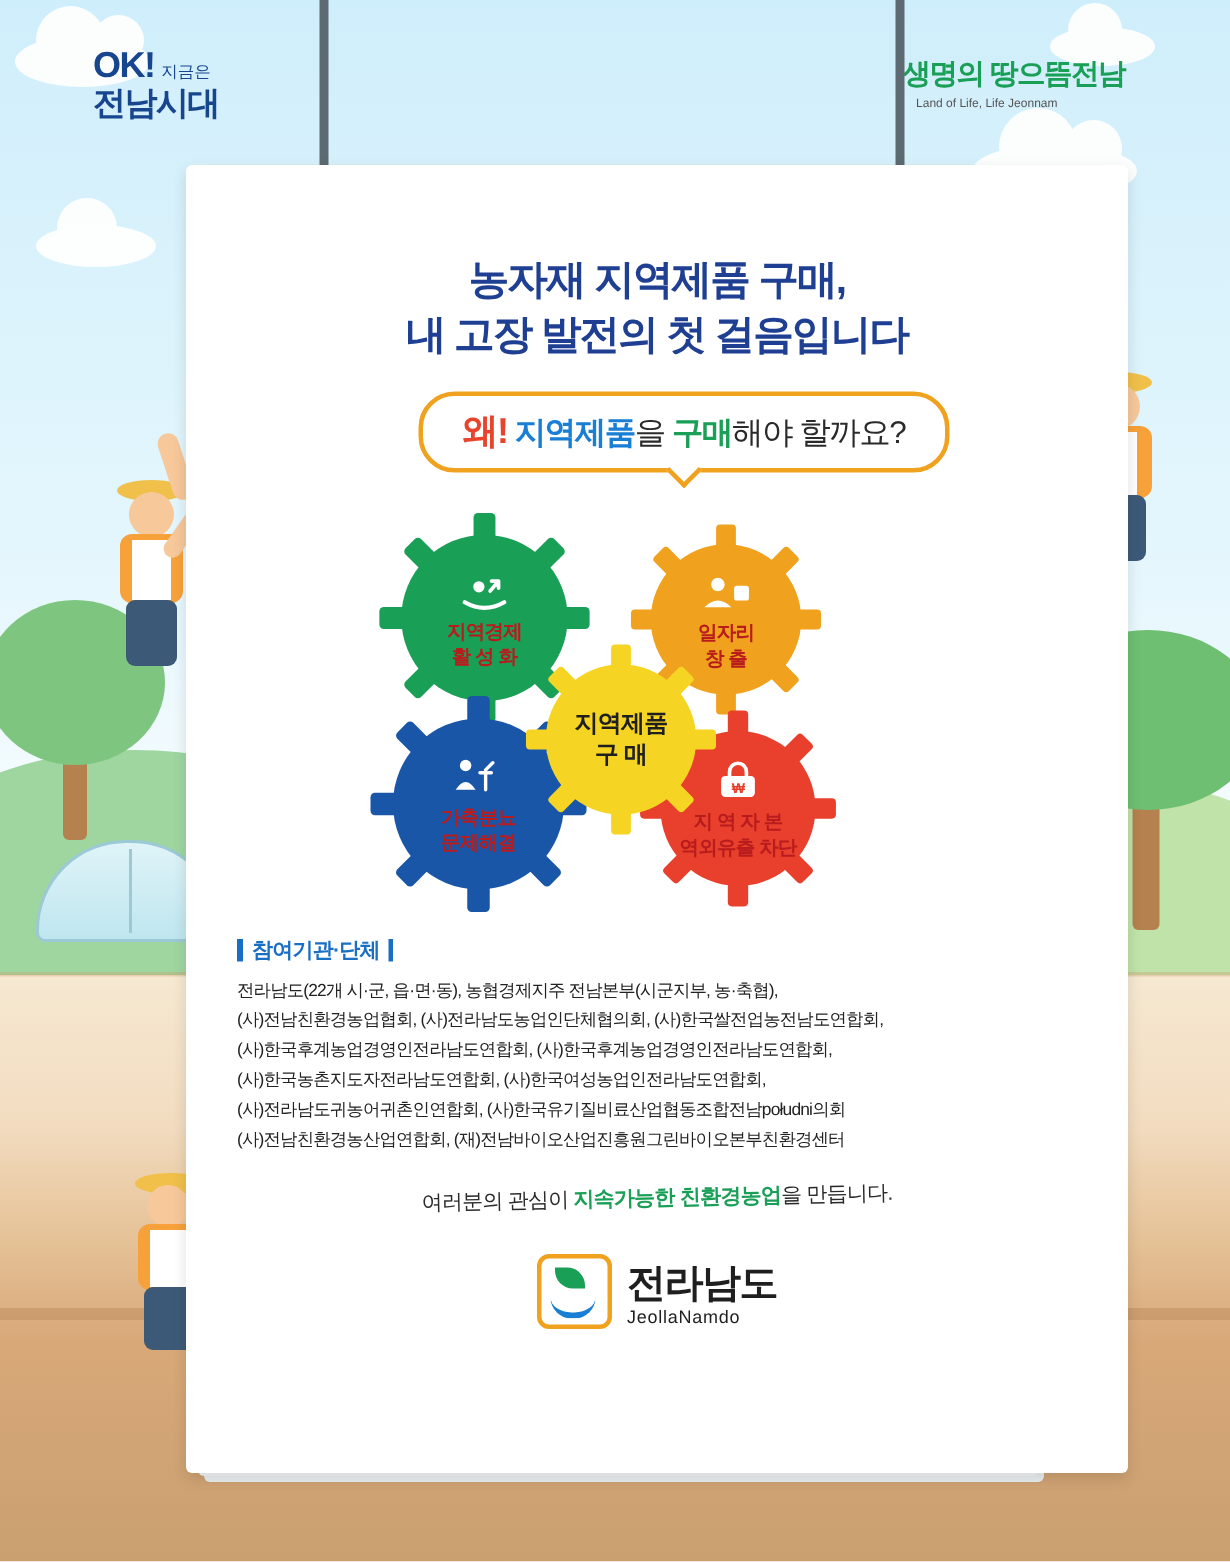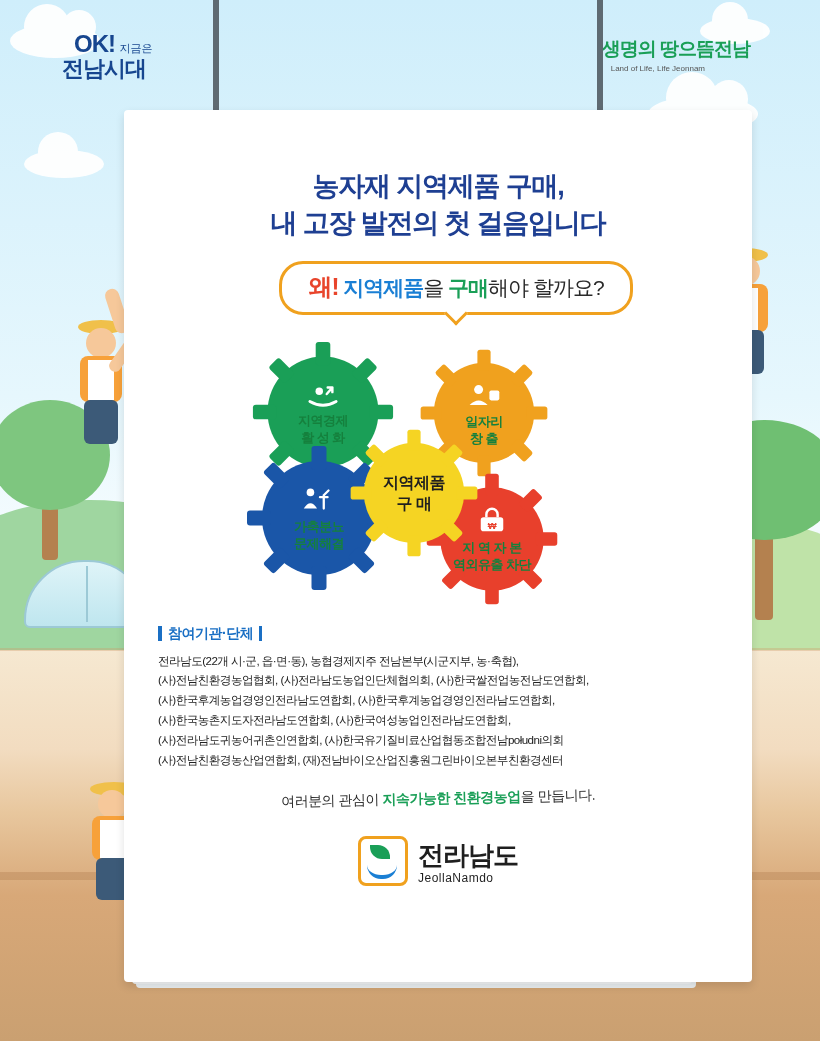--- a/index.html
+++ b/index.html
@@ -40,21 +40,21 @@
   
   .tree-trunk{position:absolute;width:16px;height:90px;left:42px;top:470px;background:#b4814f;border-radius:4px;}
   .tree-top{position:absolute;width:120px;height:110px;left:-10px;top:400px;background:#7ec67f;border-radius:50%;}
   .tree2-top{position:absolute;width:150px;height:120px;left:690px;top:420px;background:#6fbf72;border-radius:50%;}
   .tree2-trunk{position:absolute;width:18px;height:100px;left:755px;top:520px;background:#b4814f;border-radius:4px;}
   .greenhouse{position:absolute;left:24px;top:560px;width:120px;height:64px;background:linear-gradient(#dff4f8,#bfe6ef);border-radius:60px 60px 6px 6px;border:2px solid #9cc9d6;}
   .greenhouse:after{content:"";position:absolute;left:50%;top:4px;width:2px;height:56px;background:#9cc9d6;}
 
   
   .logo-left{position:absolute;left:62px;top:30px;}
-  .logo-ok{font-weight:bold;color:#17468f;font-size:24px;letter-spacing:-1px;margin-left:12px;}
+  .logo-ok{font-weight:bold;color:#17468f;font-size:24px;letter-spacing:-1px;}
   .logo-sub{font-size:11px;color:#17468f;}
   .logo-bottom{font-weight:bold;color:#17468f;font-size:22px;letter-spacing:-1px;margin-top:-4px;}
   .logo-right{position:absolute;right:70px;top:36px;text-align:center;}
   .logo-right .kr{font-size:19px;font-weight:bold;color:#1a9f57;letter-spacing:-1px;margin-left:36px;}
   .logo-right .en{font-size:8px;color:#555;margin-top:2px;}
 
   
   .strap{position:absolute;width:6px;background:#5e6a72;top:0;}
   .s1{left:213px;height:128px;}
   .s2{left:597px;height:128px;}
@@ -82,27 +82,27 @@
     font-size:21px;letter-spacing:-1px;color:#2a2a2a;white-space:nowrap;
     position:relative;background:#fff;
   }
   .subtitle .why{color:#e8442b;font-weight:bold;font-size:24px;}
   .subtitle .hl{color:#1a7fd4;font-weight:bold;}
   .subtitle .hl2{color:#1a9f57;font-weight:bold;}
   .sub-tail{position:absolute;left:50%;bottom:-10px;width:14px;height:14px;background:#fff;border-right:3px solid #f0a11e;border-bottom:3px solid #f0a11e;transform:translateX(-50%) rotate(45deg);}
 
   
   .gears{position:relative;height:290px;margin-top:16px;}
-  .gear{position:absolute;display:flex;flex-direction:column;align-items:center;justify-content:center;text-align:center;color:#15803d;font-weight:bold;letter-spacing:-.5px;}
+  .gear{position:absolute;display:flex;flex-direction:column;align-items:center;justify-content:center;text-align:center;color:#b91c1c;font-weight:bold;letter-spacing:-.5px;}
   .gear .lbl{font-size:13px;line-height:1.25;margin-top:2px;}
   .gear svg{position:absolute;left:0;top:0;}
   .gear .content{position:relative;z-index:2;display:flex;flex-direction:column;align-items:center;justify-content:center;height:100%;}
   .g-green{left:126px;top:8px;width:146px;height:146px;}
   .g-orange{left:294px;top:16px;width:132px;height:132px;}
-  .g-blue{left:120px;top:112px;width:150px;height:150px;}
+  .g-blue{left:120px;top:130px;width:150px;height:150px;}
   .g-red{left:300px;top:140px;width:136px;height:136px;}
   .g-center{left:224px;top:96px;width:132px;height:132px;color:#2a2a2a;}
   .g-center .lbl{font-size:16px;color:#1f1f1f;line-height:1.3;}
   .icon-box{width:40px;height:34px;display:flex;align-items:center;justify-content:center;}
   .icon-box svg{position:relative;}
 
   
   .part{margin:4px 34px 0 34px;}
   .part-head{display:flex;align-items:center;gap:6px;font-weight:bold;color:#1a6fc4;font-size:14px;letter-spacing:-.5px;}
   .bar{width:4px;height:15px;background:#1a6fc4;display:inline-block;}

